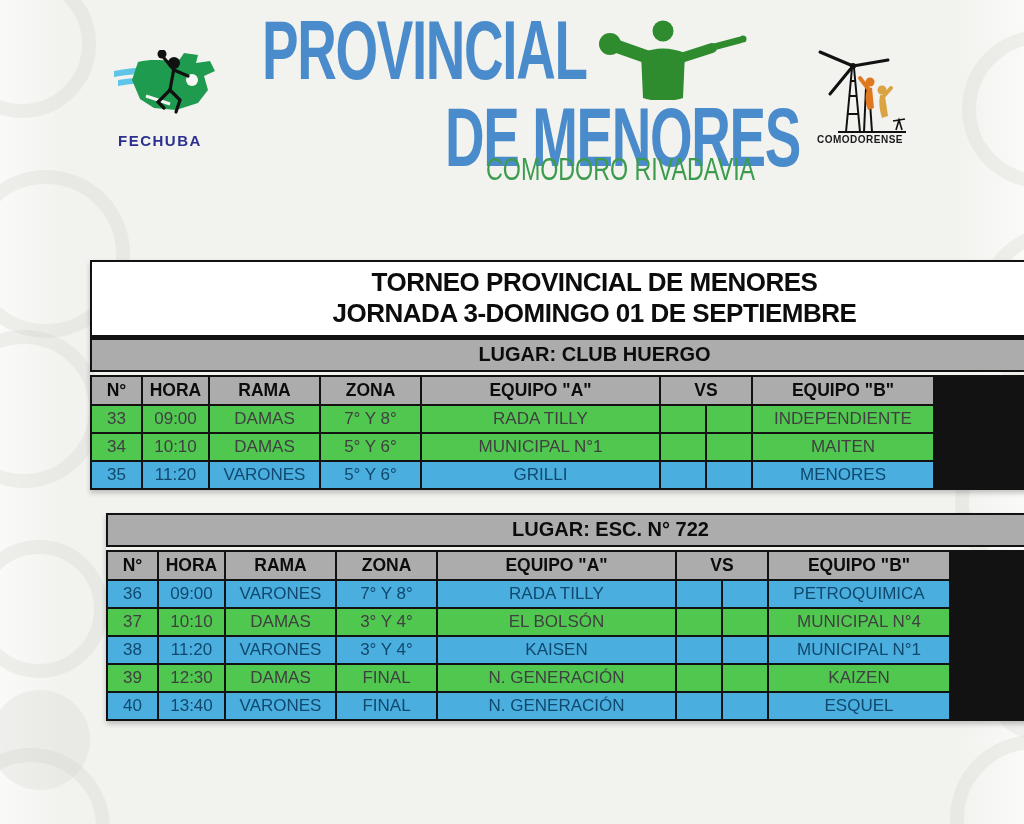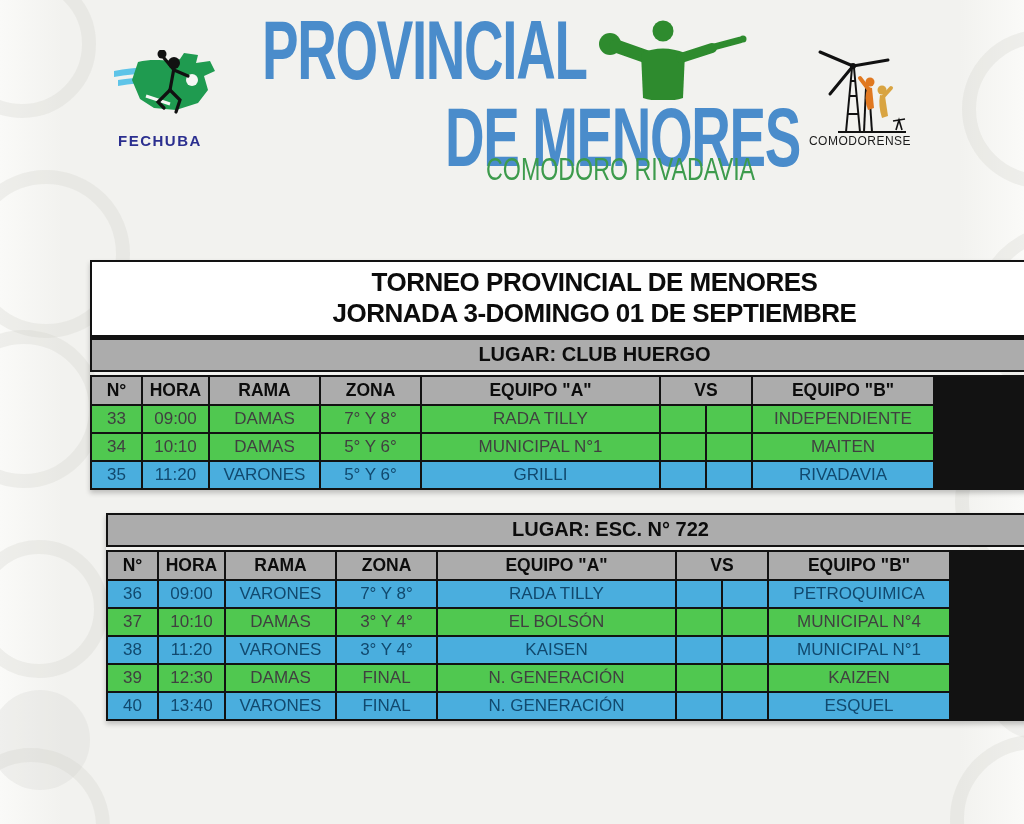--- a/index.html
+++ b/index.html
@@ -25,21 +25,21 @@
   }
   .big-title .l1 span{transform-origin:left center;}
   .big-title .l2 span{transform-origin:right center;}
   .subtitle{position:absolute;left:486px;top:152px;width:260px;}
   .subtitle span{
     display:inline-block;font-size:31px;font-weight:500;color:#3d9b4c;
     transform:scaleX(.75);transform-origin:left center;white-space:nowrap;
   }
   .silhouette{position:absolute;left:596px;top:18px;}
   .comodorense{position:absolute;left:808px;top:48px;width:104px;text-align:center;}
-  .comodorense .cap{font-size:12px;font-weight:normal;color:#1a1a1a;letter-spacing:.5px;margin-top:-4px;}
+  .comodorense .cap{font-size:10px;font-weight:bold;color:#1a1a1a;letter-spacing:.5px;margin-top:-4px;}
 
   
   .table-card{position:absolute;width:1009px;box-shadow:0 3px 5px rgba(0,0,0,.22);}
   .title-block{
     background:#ffffff;border:2px solid #121212;border-bottom:none;
     padding:5px 2px 6px;text-align:center;
   }
   .title-block div{font-weight:bold;font-size:26px;color:#0c0c0c;line-height:31px;letter-spacing:-.5px;}
   .title-sep{height:5px;background:#121212;}
   .lugar-band{
@@ -190,21 +190,21 @@
         <div class="cell row-green"></div>
         <div class="cell row-green"></div>
         <div class="cell row-green">MAITEN</div>
         <div class="cell row-blue">35</div>
         <div class="cell row-blue">11:20</div>
         <div class="cell row-blue">VARONES</div>
         <div class="cell row-blue">5° Y 6°</div>
         <div class="cell row-blue">GRILLI</div>
         <div class="cell row-blue"></div>
         <div class="cell row-blue"></div>
-        <div class="cell row-blue">RIVADAVIA</div>
+        <div class="cell row-blue">MENORES</div>
       </div>
   </div>
 
   <div class="table-card" style="left:106px;top:513px;">
     <div class="lugar-band">LUGAR: ESC. N° 722</div>
     <div class="sched-grid">
       <div class="hcell">N°</div>
       <div class="hcell">HORA</div>
       <div class="hcell">RAMA</div>
       <div class="hcell">ZONA</div>

